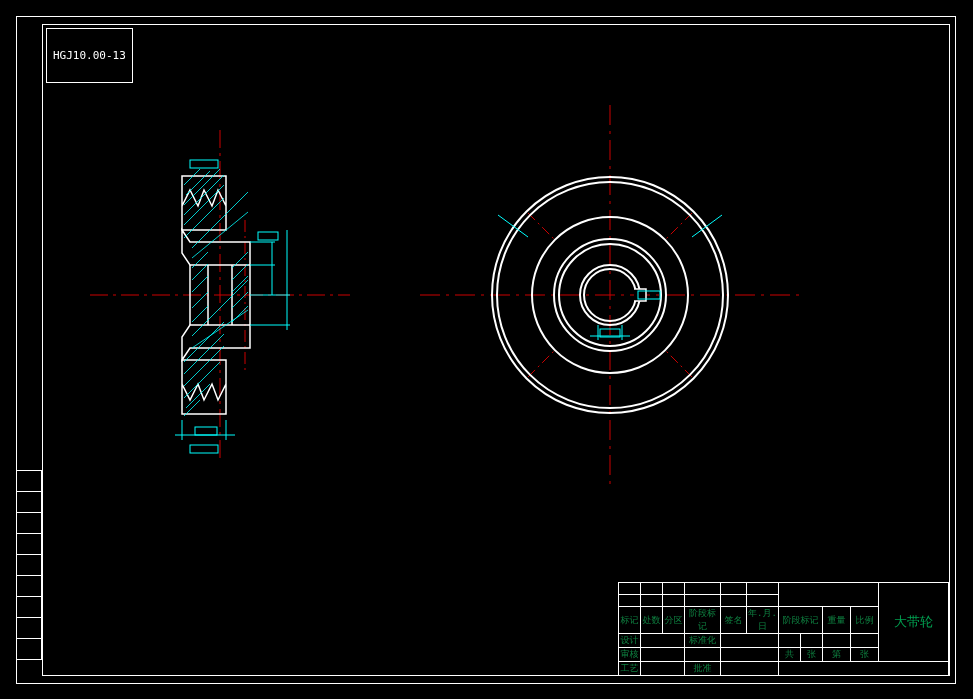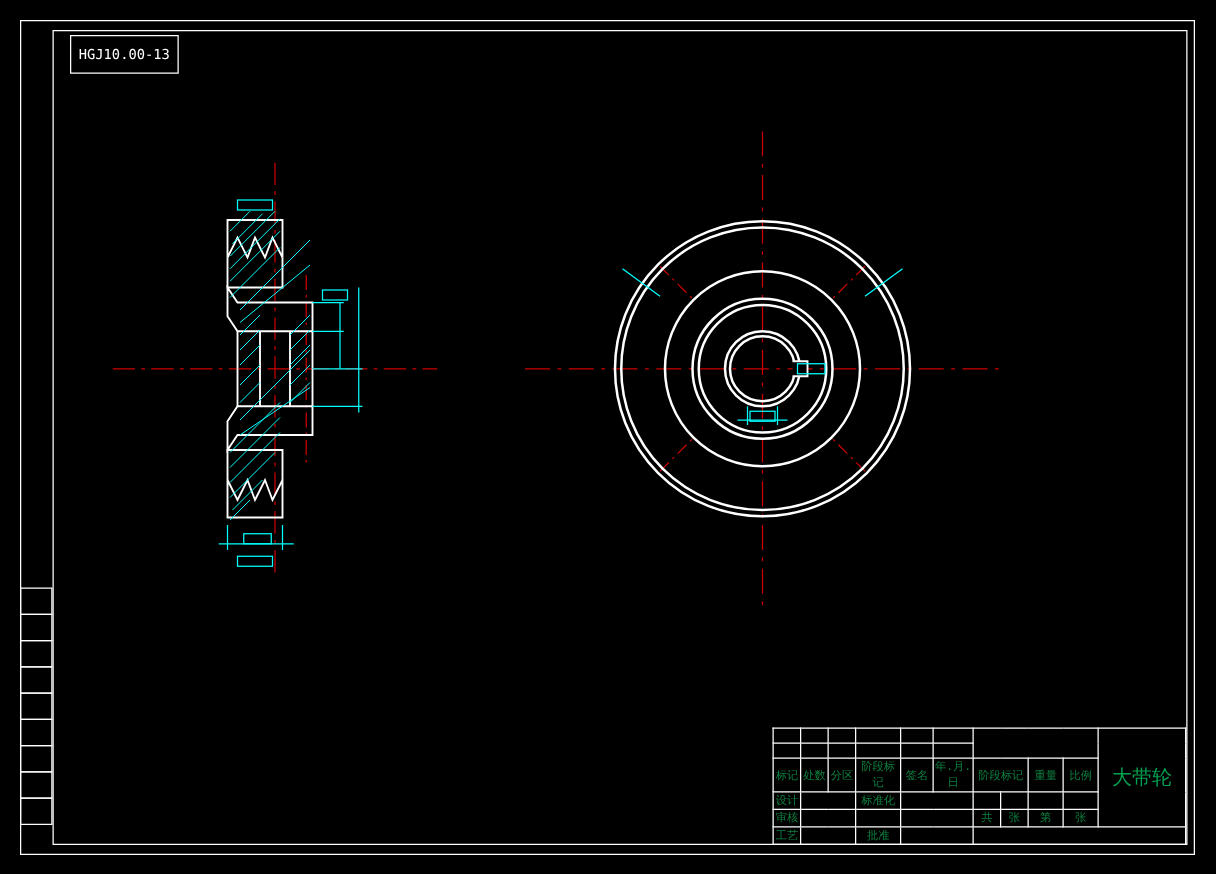--- a/index.html
+++ b/index.html
@@ -30,23 +30,23 @@
     top: 470px;
   }
   .side-box {
     width: 26px; height: 22px;
     border: 1px solid #fff;
     box-sizing: border-box;
     margin-bottom: -1px;
   }
   .drawing-id-box {
     position: absolute;
-    top: 28px; left: 56px;
-    border: 1px solid #fff;
-    padding: 8px 6px;
+    top: 28px; left: 46px;
+    border: 1px solid #fff;
+    padding: 20px 6px;
     color: #fff;
     font-size: 11px;
   }
   svg { position: absolute; }
   .title-block {
     position: absolute;
     right: 24px;
     bottom: 23px;
     border-collapse: collapse;
     color: #0e8040;
@@ -56,21 +56,21 @@
     border: 1px solid #fff;
     padding: 0;
     height: 13px;
     text-align: center;
     vertical-align: middle;
     box-sizing: border-box;
   }
   .tb-empty td { height: 12px; }
   .part-name {
     color: #00a050;
-    font-size: 16px;
+    font-size: 13px;
     text-align: center;
   }
 </style>
 </head>
 <body>
 
 <div class="frame outer-frame"></div>
 <div class="frame inner-frame"></div>
 
 <div class="side-boxes">

